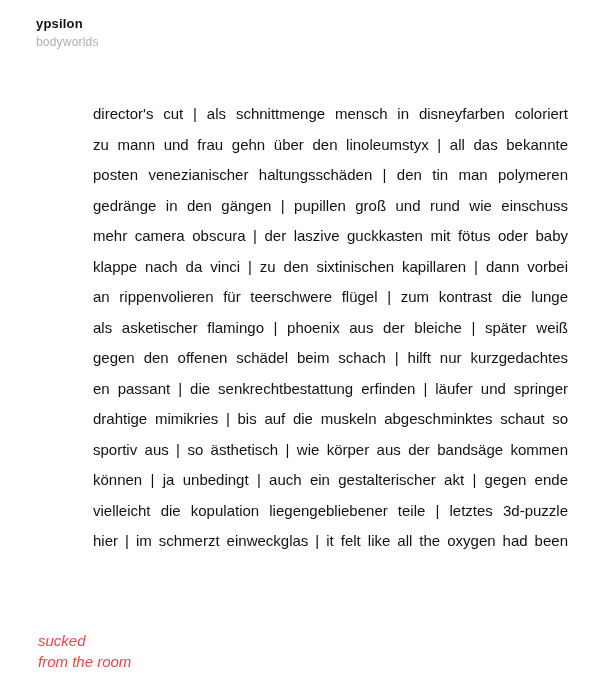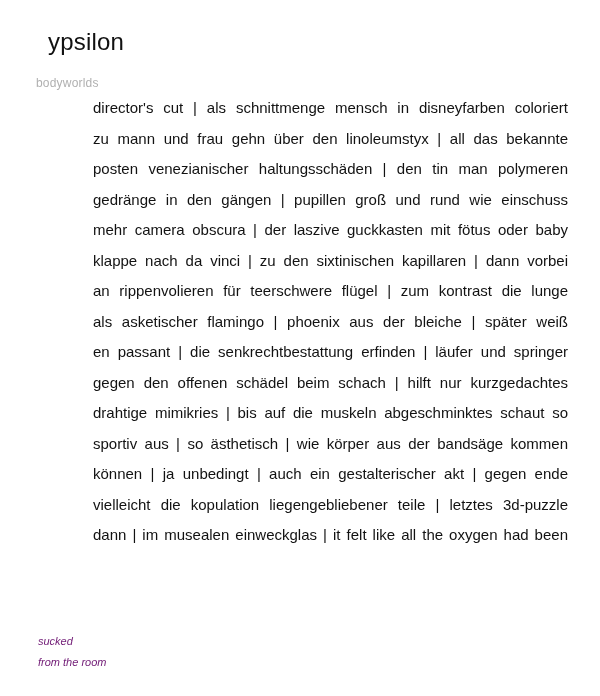--- a/index.html
+++ b/index.html
@@ -14,57 +14,57 @@
     height: 696px;
     background: #ffffff;
     overflow: hidden;
   }
   .header {
     position: absolute;
     left: 36px;
     top: 16px;
   }
   .title {
-    margin: 12px;
-    font-size: 24px;
-    font-weight: normal;
+    margin: 0;
+    font-size: 13px;
+    font-weight: bold;
     color: #111111;
     line-height: 1.2;
     letter-spacing: 0.2px;
   }
   .subtitle {
-    margin-top: 19px;
+    margin-top: 3px;
     font-size: 12px;
     color: #b0b0b0;
     letter-spacing: 0.2px;
   }
   .poem {
     position: absolute;
     left: 93px;
-    top: 93px;
+    top: 99px;
     width: 475px;
     font-size: 15px;
     color: #121212;
   }
   .poem-line {
     height: 30.5px;
     line-height: 30.5px;
     text-align: justify;
     text-align-last: justify;
     white-space: normal;
   }
   .poem-line .italic {
   }
   .overflow {
     position: absolute;
     left: 38px;
     top: 631px;
-    font-size: 11px;
+    font-size: 15px;
     font-style: italic;
-    color: #701a75;
+    color: #ef4444;
   }
   .overflow-line {
     line-height: 20.5px;
   }
 </style>
 </head>
 <body>
 
 <div class="page">
 
@@ -75,27 +75,27 @@
 
   <div class="poem">
       <div class="poem-line"><span>director's cut | als schnittmenge mensch in disneyfarben coloriert</span></div>
       <div class="poem-line"><span>zu mann und frau gehn über den linoleumstyx | all das bekannte</span></div>
       <div class="poem-line"><span>posten venezianischer haltungsschäden | den tin man polymeren</span></div>
       <div class="poem-line"><span>gedränge in den gängen | pupillen groß und rund wie einschuss</span></div>
       <div class="poem-line"><span>mehr camera obscura | der laszive guckkasten mit fötus oder baby</span></div>
       <div class="poem-line"><span>klappe nach da vinci | zu den </span><span class="italic">sixtinischen kapillaren</span><span> | dann vorbei</span></div>
       <div class="poem-line"><span>an rippenvolieren für teerschwere flügel | zum kontrast die lunge</span></div>
       <div class="poem-line"><span>als asketischer flamingo | phoenix aus der bleiche | später weiß</span></div>
+      <div class="poem-line"><span>gegen den offenen schädel beim schach | hilft nur kurzgedachtes</span></div>
       <div class="poem-line"><span>en passant | die senkrechtbestattung erfinden | läufer und springer</span></div>
-      <div class="poem-line"><span>gegen den offenen schädel beim schach | hilft nur kurzgedachtes</span></div>
       <div class="poem-line"><span>drahtige mimikries | bis auf die muskeln abgeschminktes schaut so</span></div>
       <div class="poem-line"><span>sportiv aus | so ästhetisch | wie körper aus der bandsäge kommen</span></div>
       <div class="poem-line"><span>können | ja unbedingt | auch ein gestalterischer akt | gegen ende</span></div>
       <div class="poem-line"><span>vielleicht die kopulation liegengebliebener teile | letztes 3d-puzzle</span></div>
-      <div class="poem-line"><span>dann | im musealen einweckglas | </span><span class="italic">it felt like all the oxygen had been</span></div>
+      <div class="poem-line"><span>hier | im schmerzt einweckglas | </span><span class="italic">it felt like all the oxygen had been</span></div>
     </div>
 
   <div class="overflow">
       <div class="overflow-line">sucked</div>
       <div class="overflow-line">from the room</div>
     </div>
 
 </div>
 
 </body></html>

